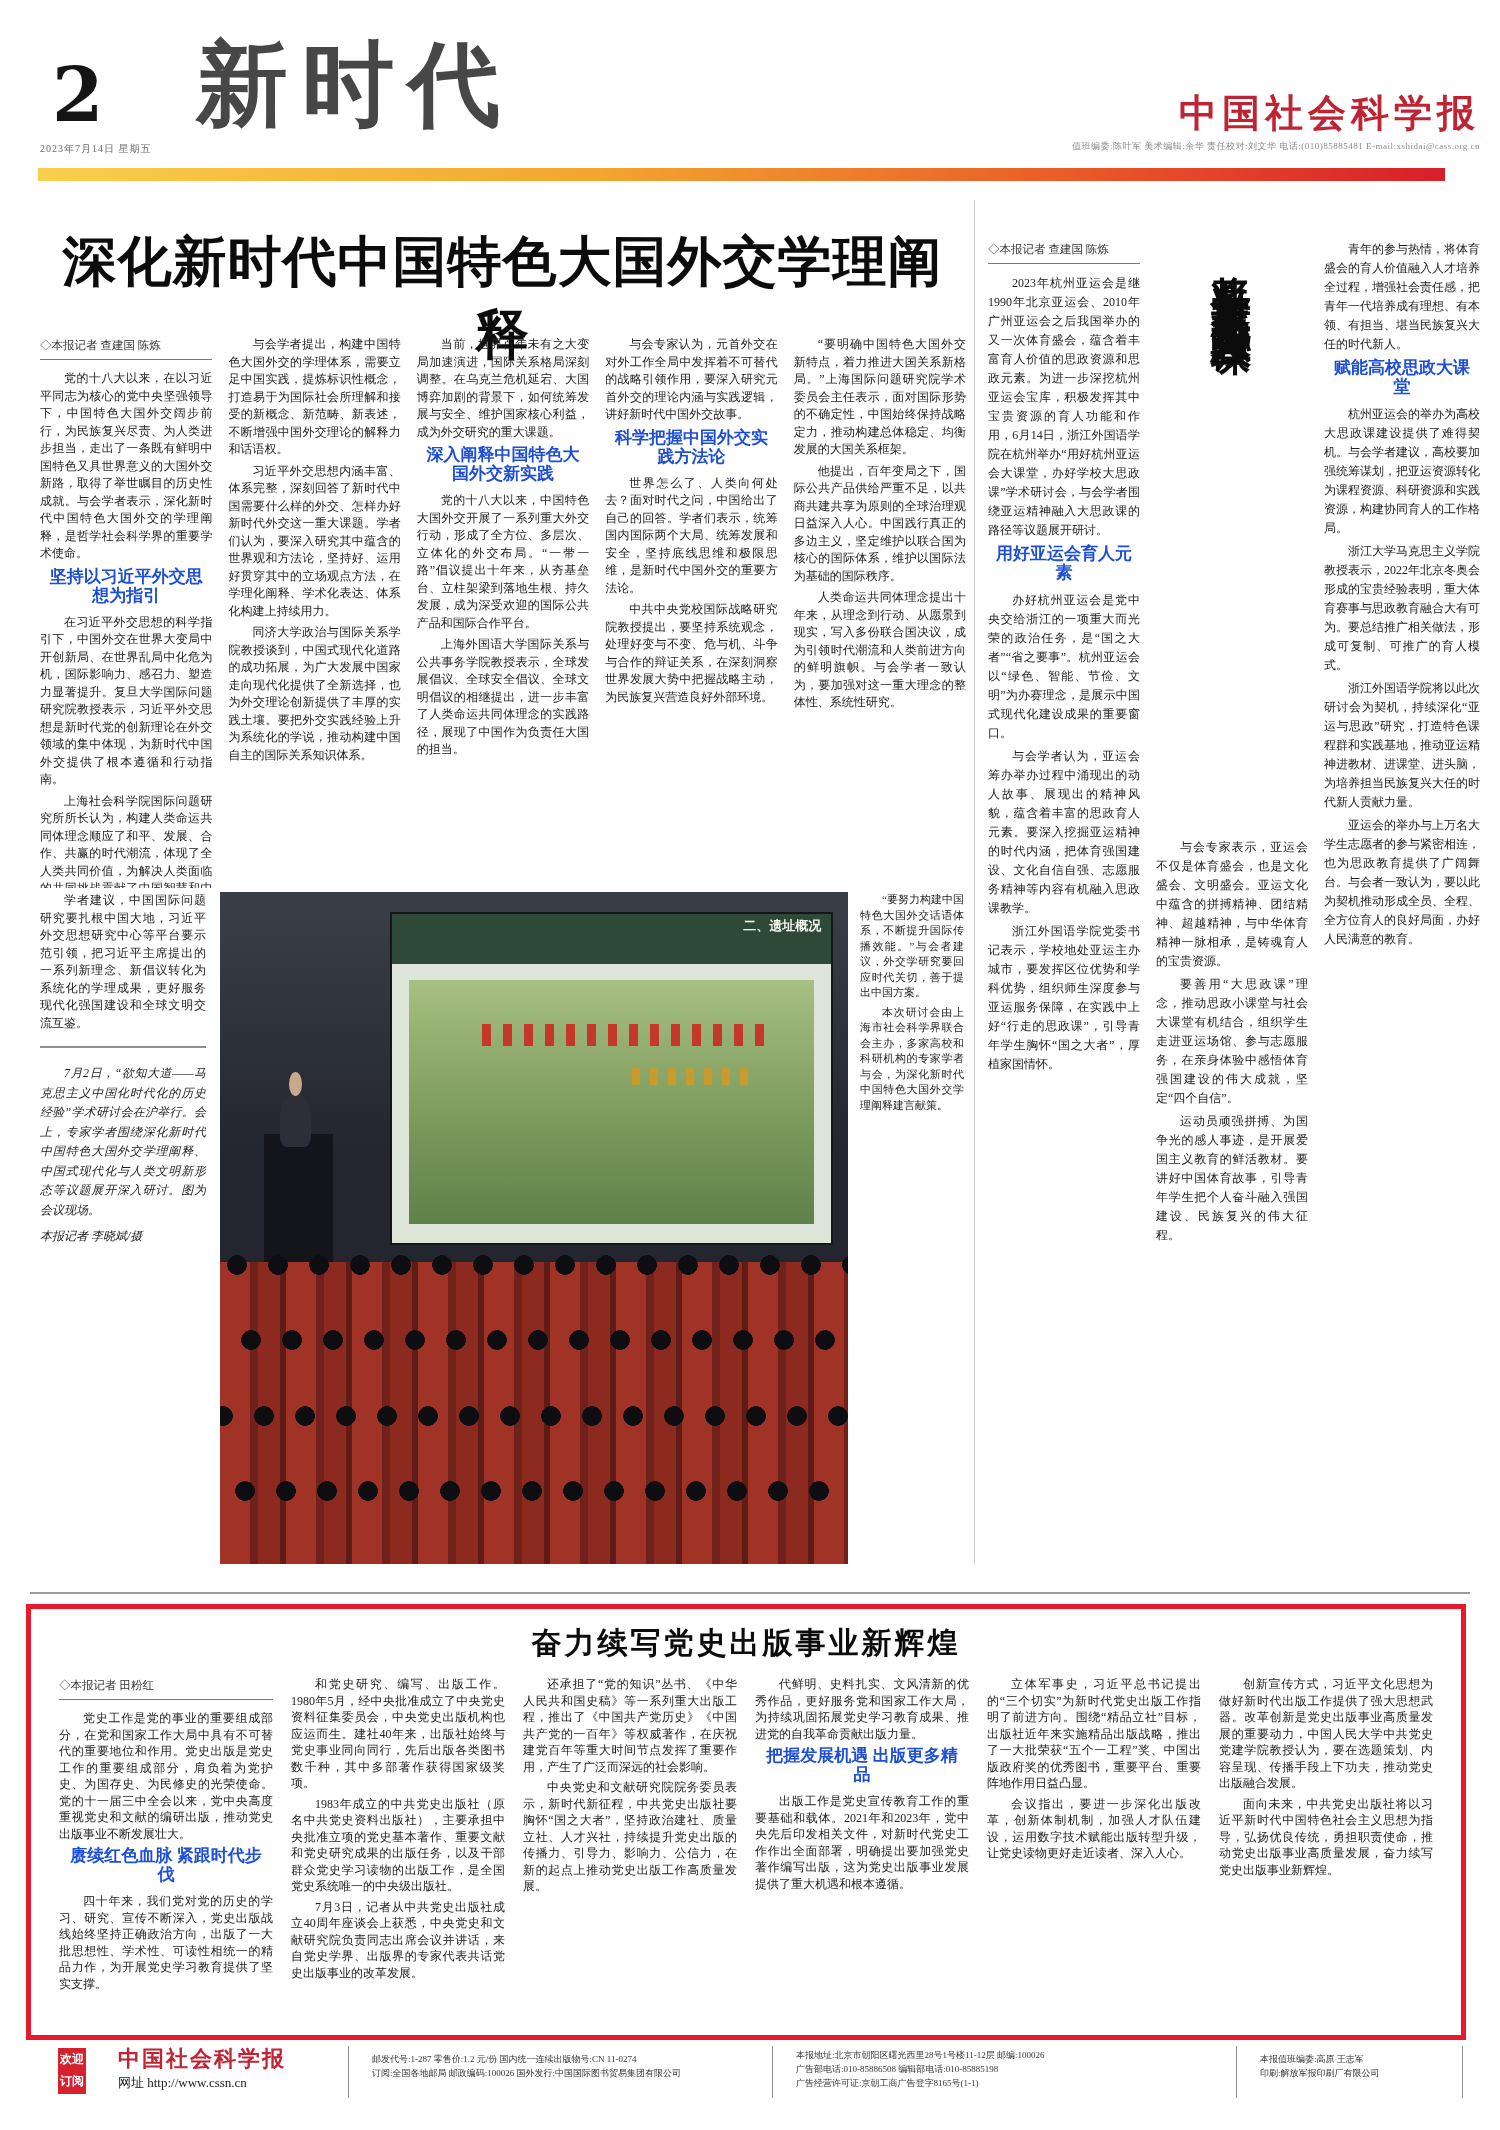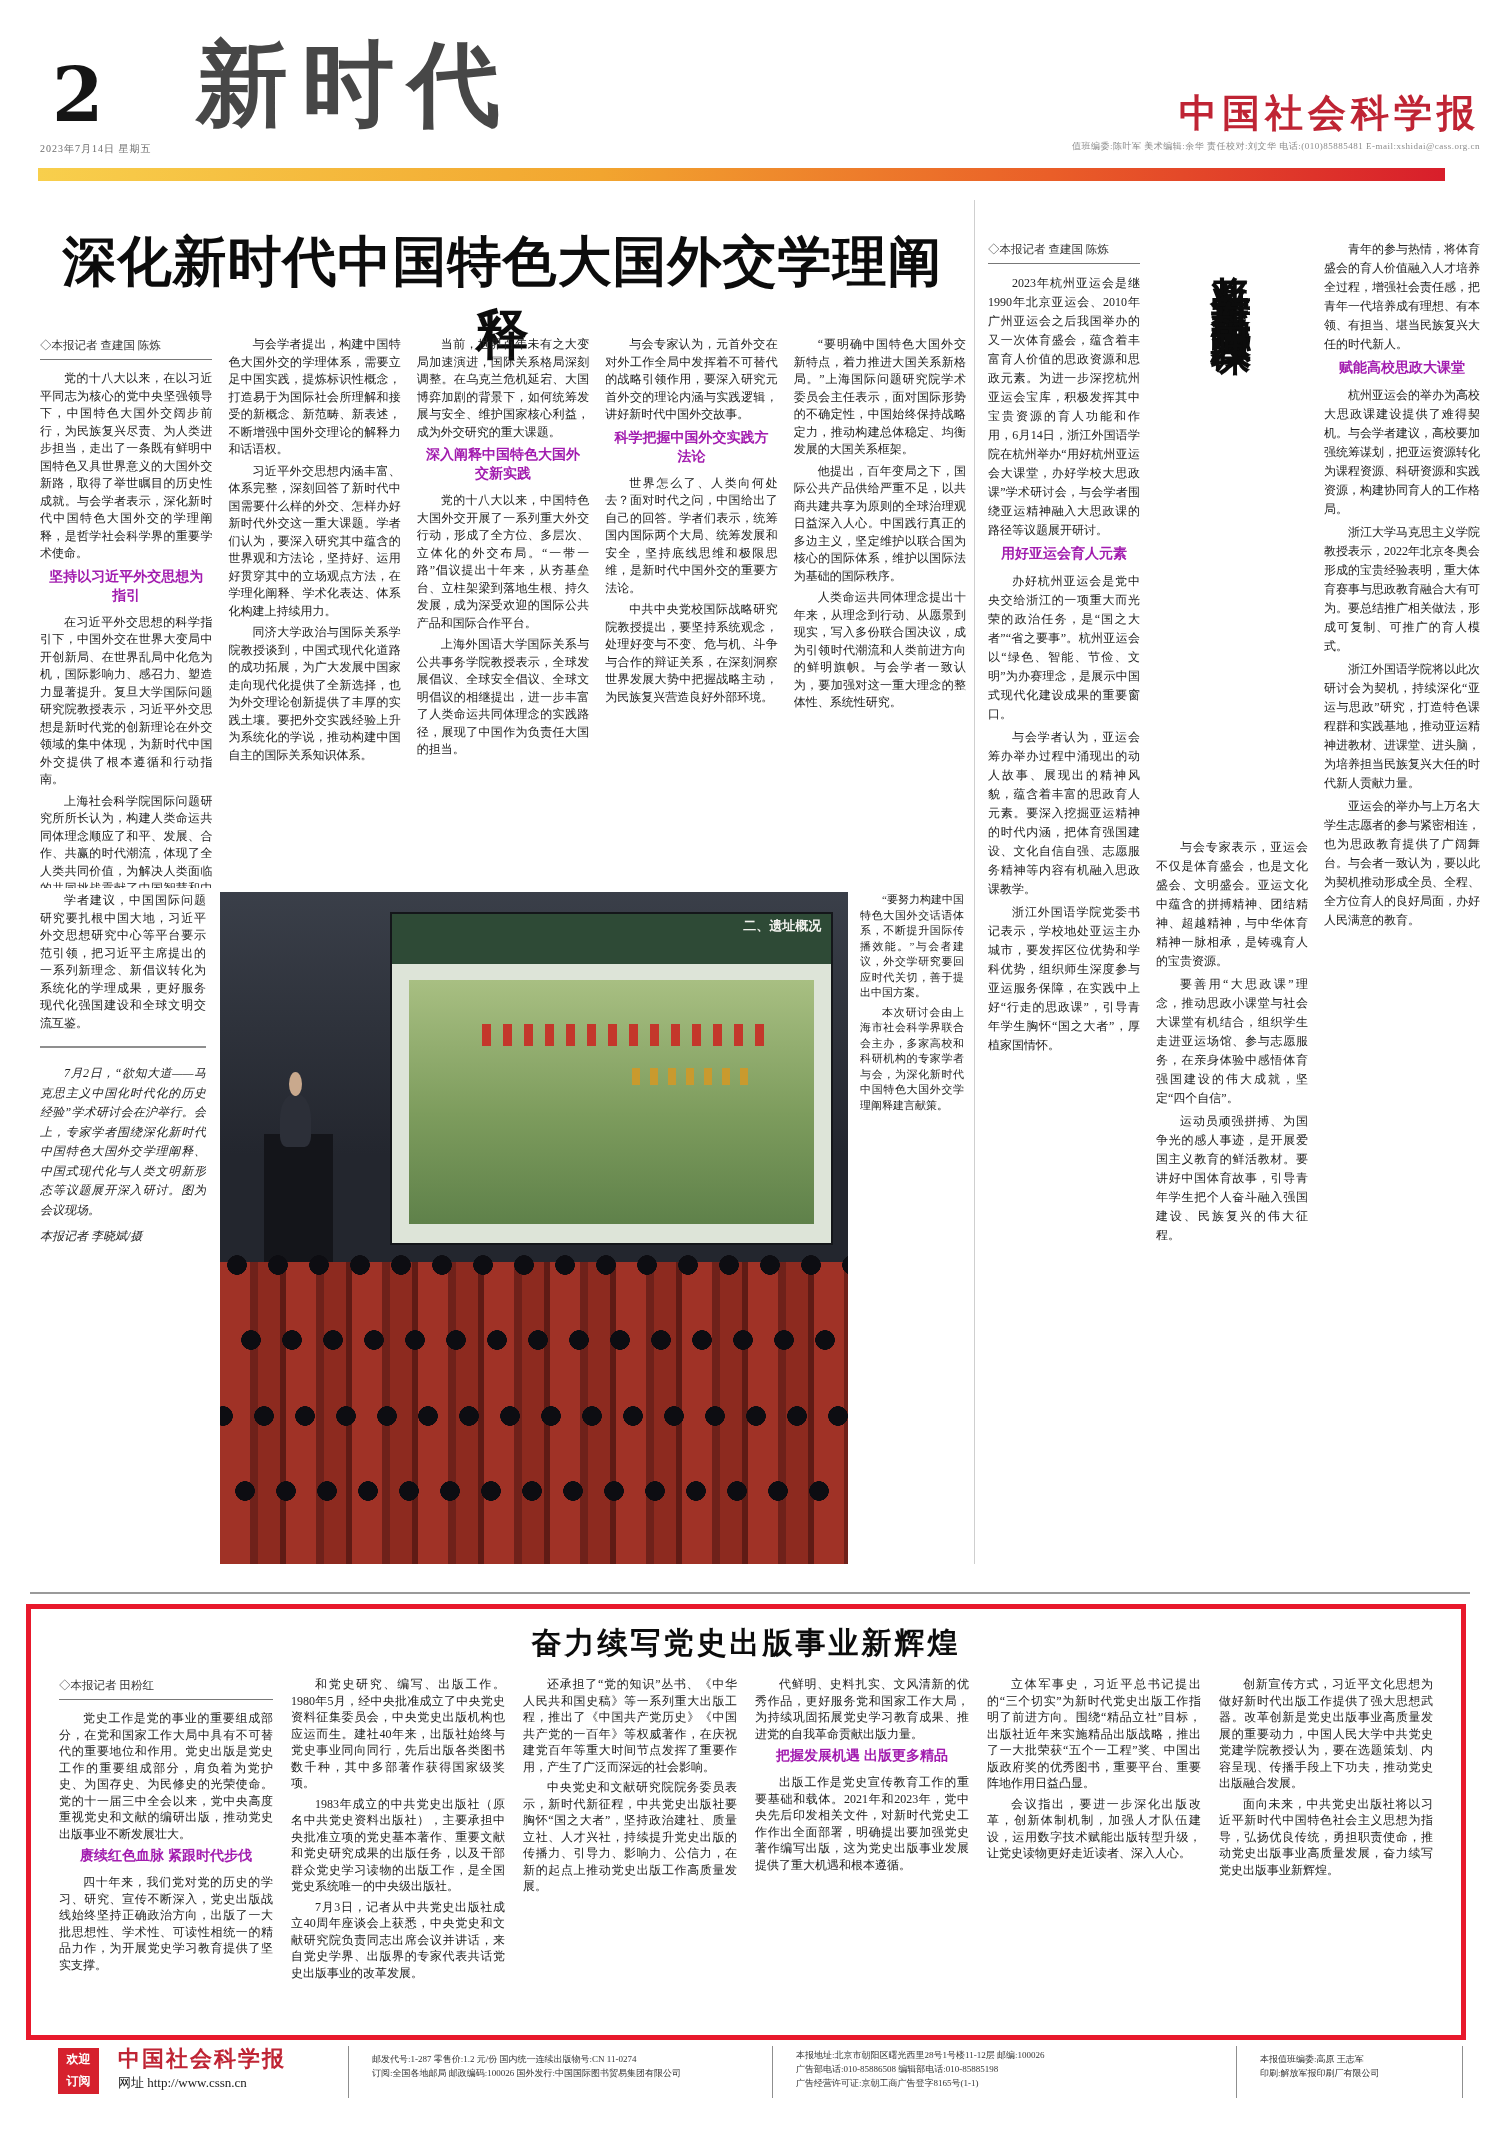--- a/index.html
+++ b/index.html
@@ -22,22 +22,22 @@
   .maincols{position:absolute;left:40px;top:336px;width:926px;height:552px;display:flex;gap:16px;}
   .col{flex:1;overflow:hidden;}
   .vrule{position:absolute;left:974px;top:200px;width:1px;height:1364px;background:#cfcfcf;}
   
   .capcol{position:absolute;left:40px;top:892px;width:166px;height:672px;overflow:hidden;}
   .caprule{height:2px;background:#8f8f8f;margin:14px 0 16px;}
   .sidecol{position:absolute;left:860px;top:892px;width:104px;height:672px;overflow:hidden;}
   .sidecol .para{font-size:11px;line-height:15.5px;}
   
   .para{margin:0 0 4px;font-size:12px;line-height:17.5px;text-align:justify;text-indent:2em;color:#222;}
-  .colhead{font-family:"Liberation Sans",sans-serif;font-weight:bold;font-size:14px;text-align:center;
-           margin:0 4px 9px;color:#a21caf;line-height:19px;}
+  .colhead{font-family:"Liberation Sans",sans-serif;font-weight:bold;font-size:17px;text-align:center;
+           margin:0 4px 9px;color:#1d4ed8;line-height:19px;}
   .byline{font-size:11.5px;color:#333;padding:2px 0 6px;border-bottom:1px solid #777;margin:0 0 10px;}
   .cap{font-style:italic;font-size:12px;line-height:19.5px;text-align:justify;text-indent:2em;color:#1f1f1f;margin:0 0 4px;}
   .credit{font-style:italic;font-size:12px;text-align:left;margin-top:8px;color:#1f1f1f;}
   
   .photo{position:absolute;left:220px;top:892px;width:628px;height:672px;background:#262a32;overflow:hidden;}
   .ph-wall{position:absolute;left:0;top:0;width:100%;height:56%;
            background:linear-gradient(180deg,#3a3f49 0%,#23262e 70%);}
   .ph-screen{position:absolute;left:27%;top:3%;width:70%;height:49%;background:#dde4d8;border:2px solid #14161a;}
   .ph-screenbar{position:absolute;left:0;top:0;width:100%;height:15%;background:#2e4a36;color:#f3f3ef;
            font-size:13px;font-weight:bold;text-align:right;padding:3px 10px 16px 0;box-sizing:border-box;
@@ -69,21 +69,21 @@
          font-size:40px;letter-spacing:5px;height:578px;margin:4px auto 16px;color:#0c0c0c;display:block;}
   
   .botrule{position:absolute;left:30px;top:1592px;width:1440px;height:2px;background:#9a9a9a;}
   .redbox{position:absolute;left:26px;top:1604px;width:1440px;height:436px;border:5px solid #e8192c;box-sizing:border-box;background:#fff;}
   .bheadline{margin:14px 0 4px;text-align:center;font-size:30px;font-weight:700;color:#0c0c0c;
          font-family:"Liberation Sans",sans-serif;letter-spacing:3px;}
   .bcols{display:flex;gap:18px;margin:12px 28px 0;height:340px;}
   .bcols .col .para{font-size:12px;line-height:16.5px;}
   
   .footer{position:absolute;left:0;top:2040px;width:1500px;height:80px;font-family:"Liberation Serif",serif;}
-  .fbadge{position:absolute;left:58px;top:8px;width:41px;height:46px;background:#d6212e;color:#fff;
+  .fbadge{position:absolute;left:58px;top:8px;width:28px;height:46px;background:#d6212e;color:#fff;
           font-size:12px;font-weight:bold;text-align:center;line-height:22px;font-family:"Liberation Sans",sans-serif;}
   .flogo{position:absolute;left:118px;top:4px;font-size:22px;font-weight:bold;color:#bf2434;
          letter-spacing:2px;font-family:"DejaVu Serif",serif;}
   .furl{position:absolute;left:118px;top:34px;font-size:13px;color:#222;}
   .fdiv{position:absolute;top:6px;width:1px;height:52px;background:#8f8f8f;}
   .fblock{position:absolute;top:12px;font-size:9px;color:#333;line-height:14px;white-space:pre-line;}
 </style>
 </head>
 <body>
 

